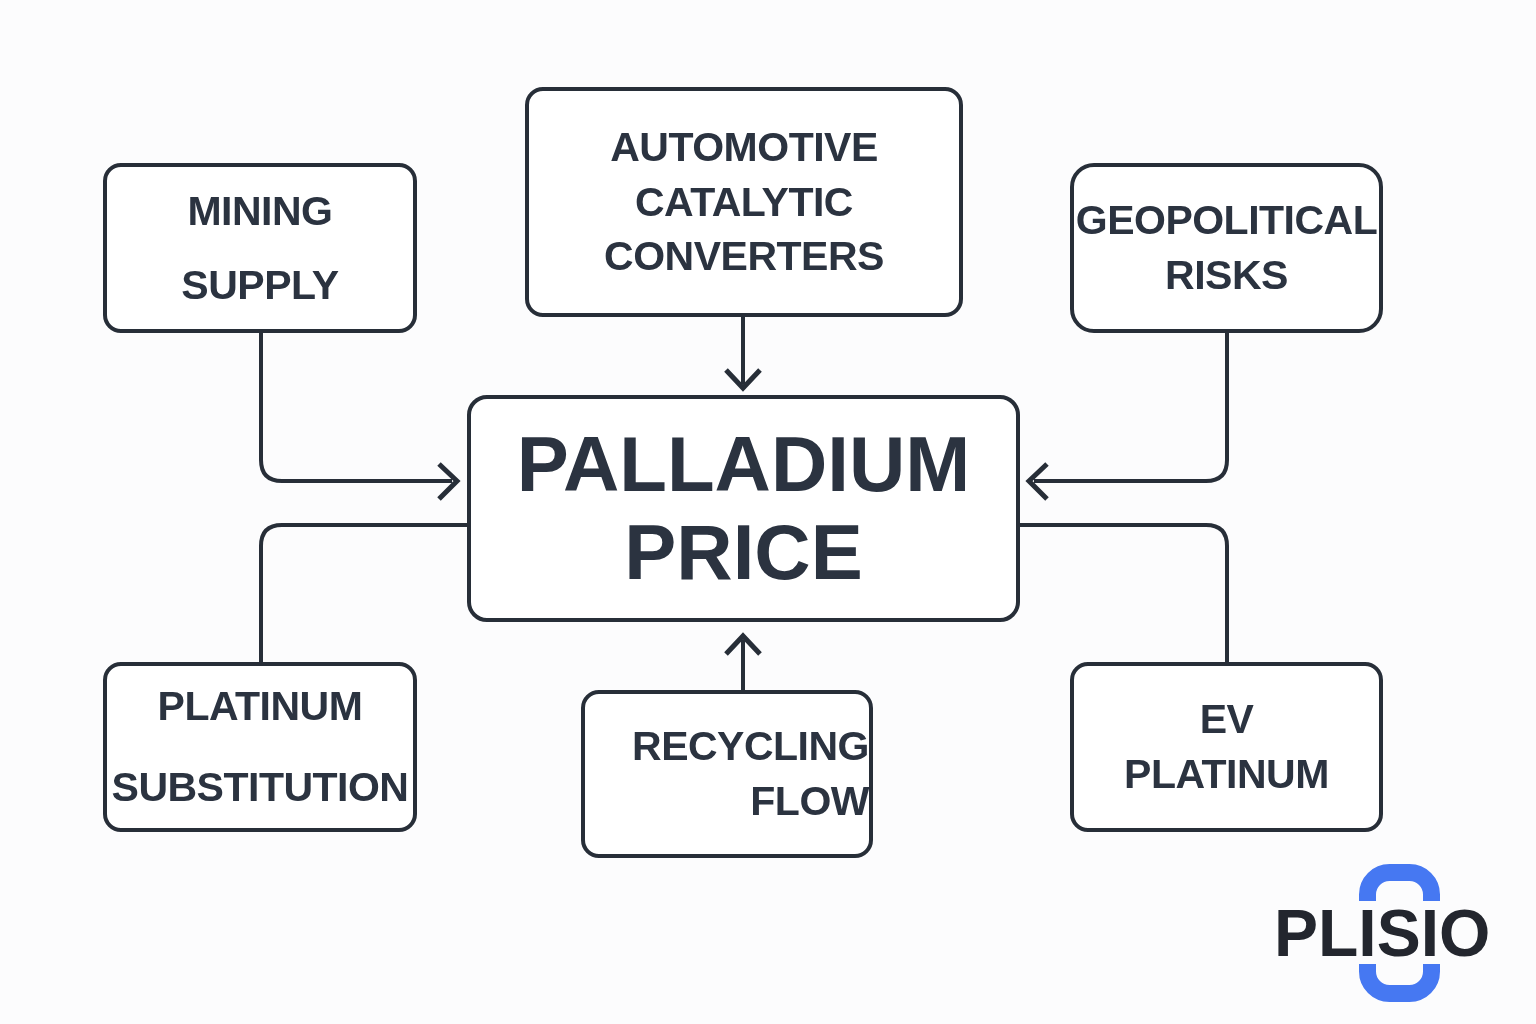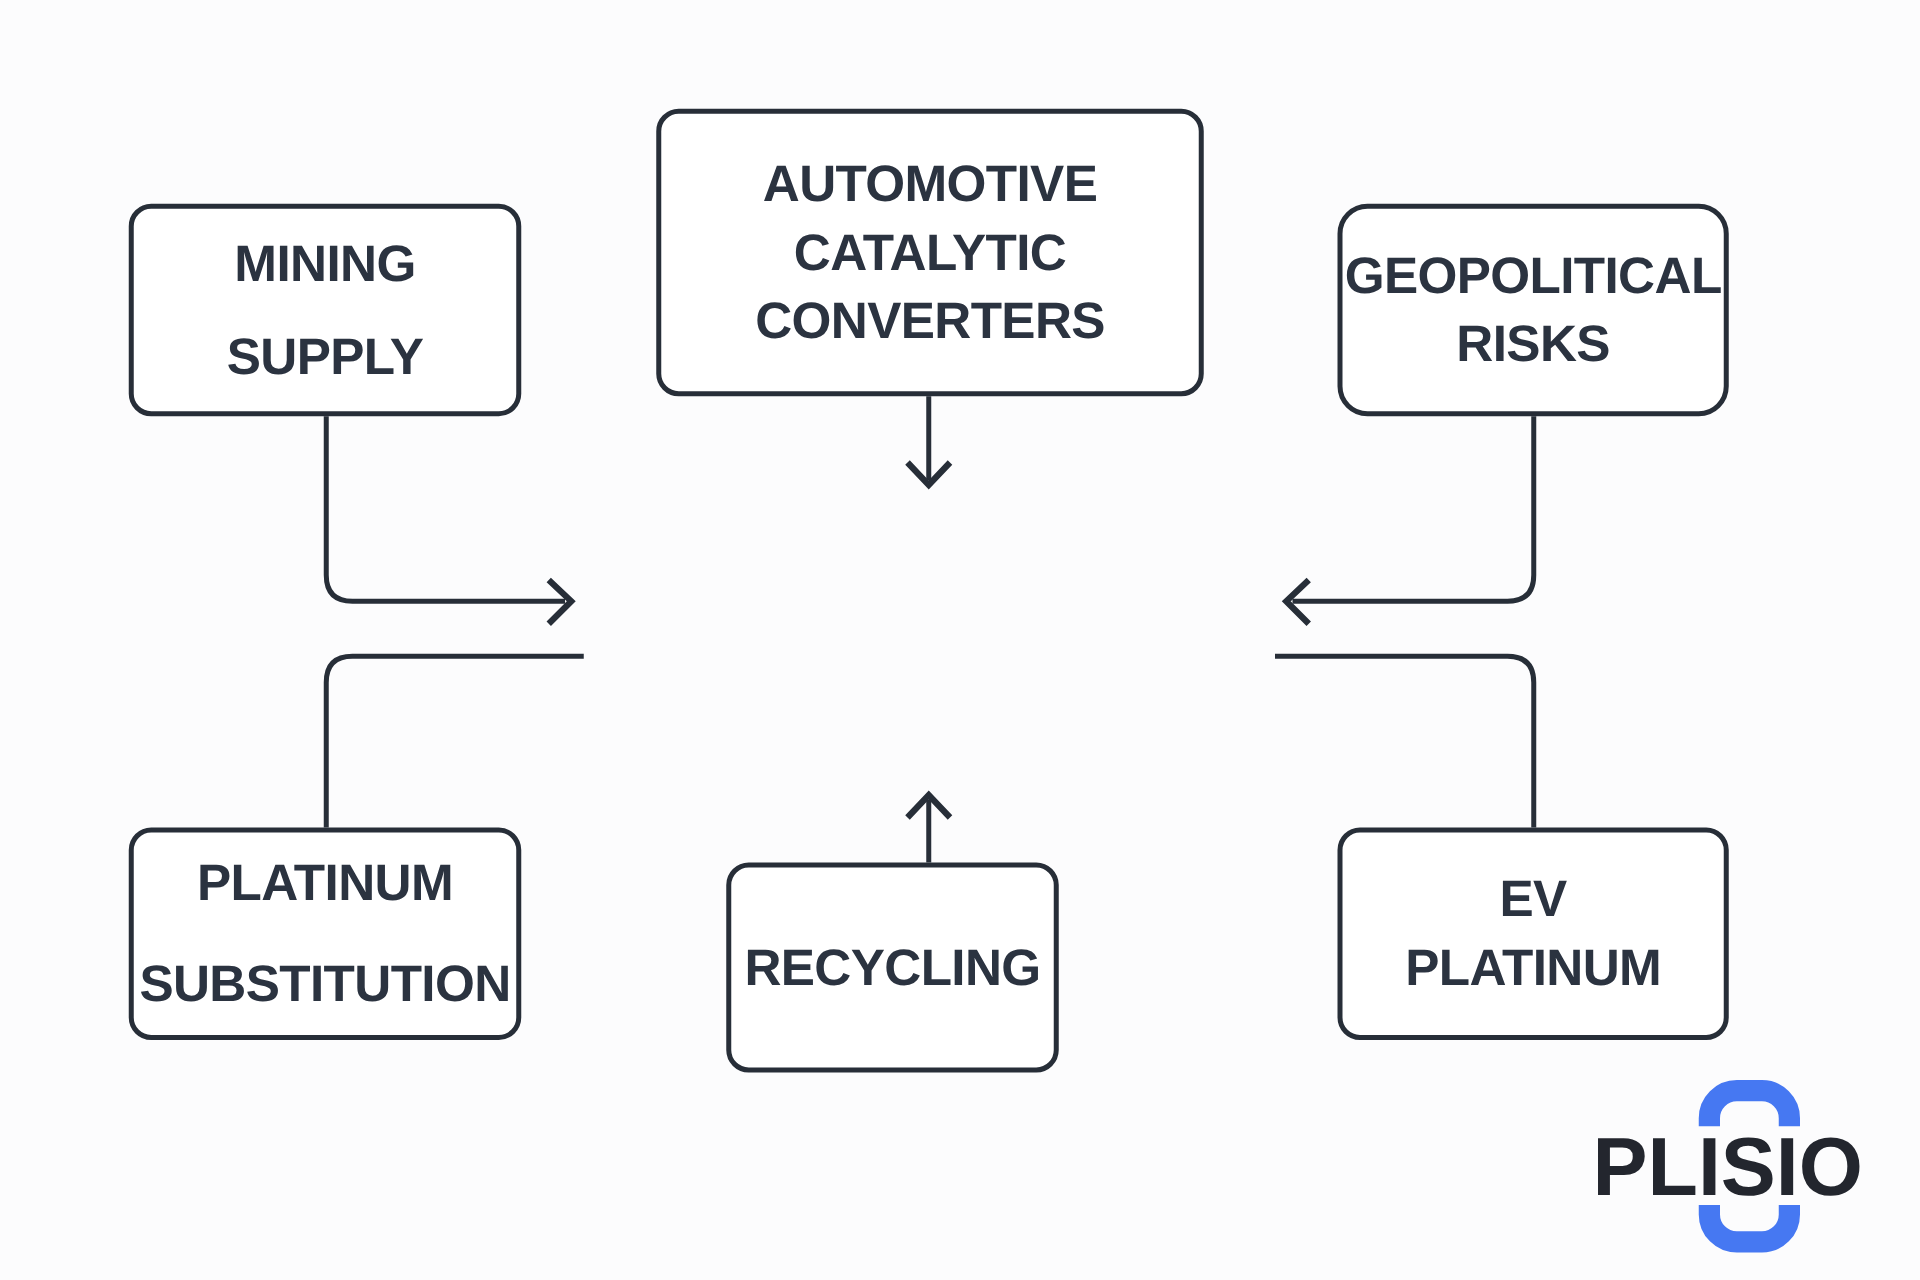--- a/index.html
+++ b/index.html
@@ -96,28 +96,33 @@
     <span>AUTOMOTIVE</span>
     <span>CATALYTIC</span>
     <span>CONVERTERS</span>
   </div>
 
   <div class="node" style="left:1070px;top:163px;width:313px;height:170px;border-radius:24px;">
     <span>GEOPOLITICAL</span>
     <span>RISKS</span>
   </div>
 
+  <div class="node center-node" style="left:467px;top:395px;width:553px;height:227px;">
+    <span>PALLADIUM</span>
+    <span>PRICE</span>
+  </div>
 
   <div class="node" style="left:103px;top:662px;width:314px;height:170px;gap:26px;">
     <span>PLATINUM</span>
     <span>SUBSTITUTION</span>
   </div>
 
-  <div class="node" style="left:581px;top:690px;width:266px;height:168px;">
+  <div class="node" style="left:581px;top:690px;width:292px;height:168px;align-items:flex-end;">
     <span>RECYCLING</span>
+    <span>FLOW</span>
   </div>
 
   <div class="node" style="left:1070px;top:662px;width:313px;height:170px;">
     <span>EV</span>
     <span>PLATINUM</span>
   </div>
 
 </div>
 
 </body></html>

